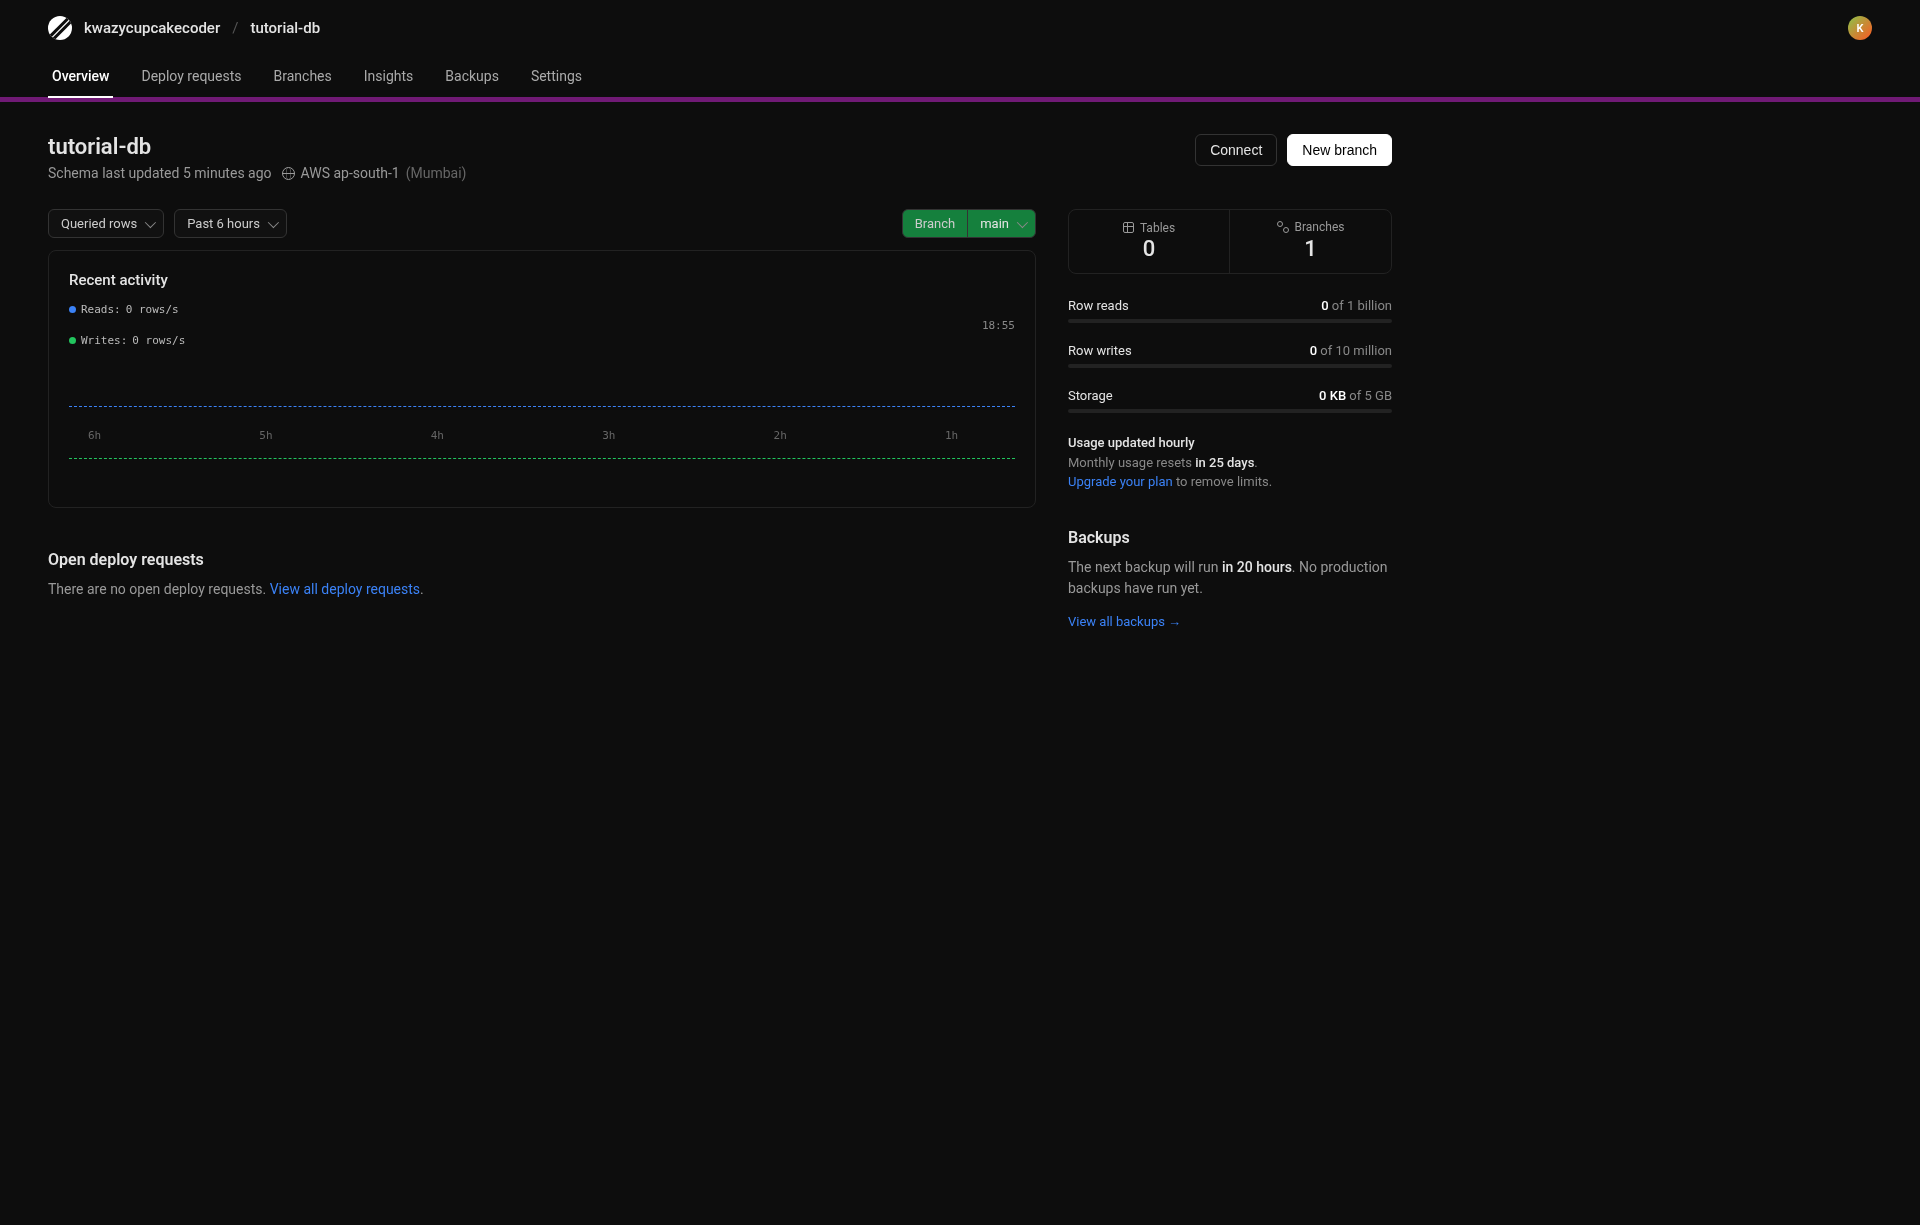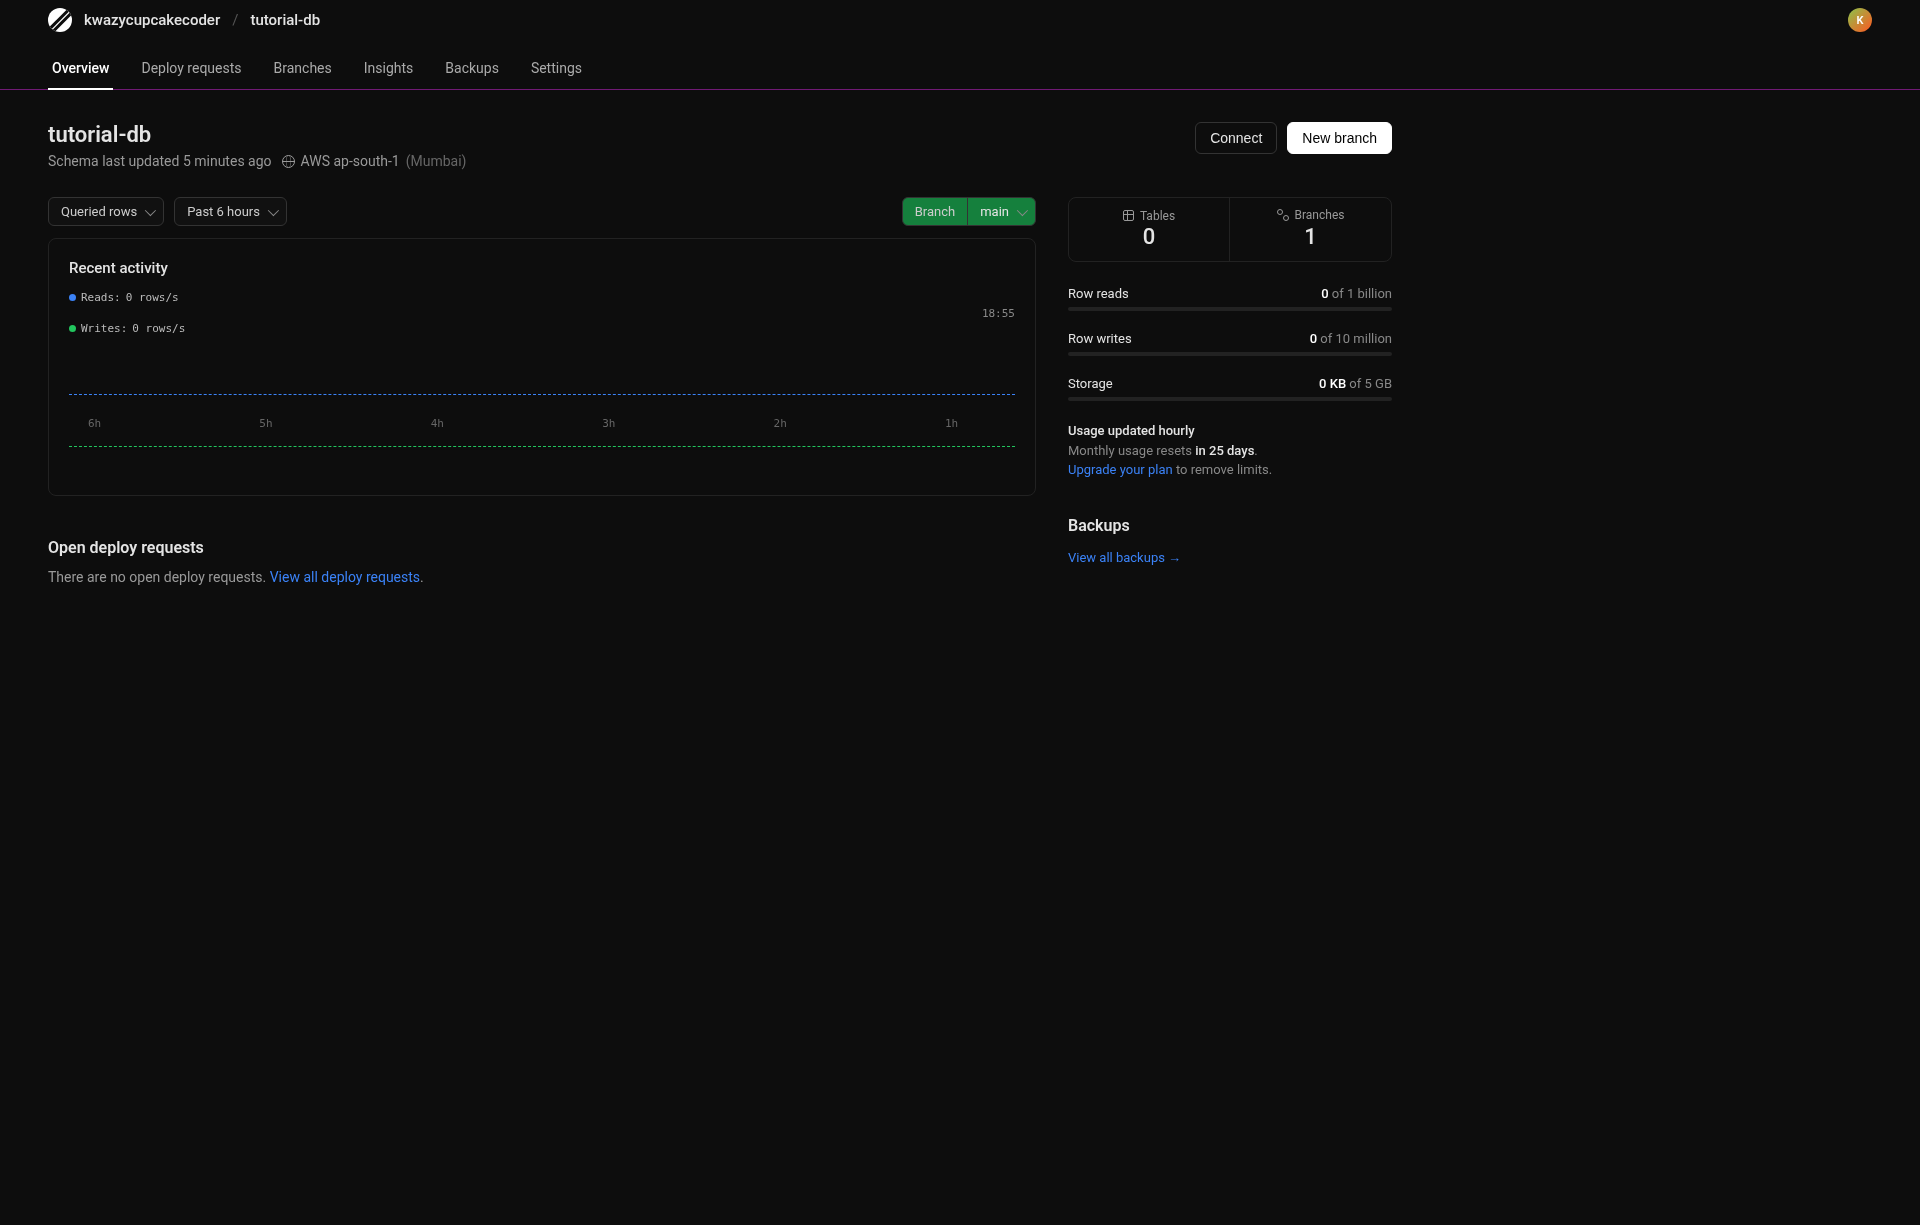--- a/index.html
+++ b/index.html
@@ -7,21 +7,21 @@
     background: #0d0d0d;
     color: #e4e4e4;
     font-family: -apple-system, BlinkMacSystemFont, "Segoe UI", Roboto, sans-serif;
     font-size: 14px;
     min-height: 100vh;
   }
   .header {
     display: flex;
     align-items: center;
     justify-content: space-between;
-    padding: 8px 48px 0 48px;
+    padding: 16px 48px 0 48px;
     gap: 28px;
   }
   .breadcrumb {
     display: flex;
     align-items: center;
     gap: 12px;
   }
   .logo {
     width: 24px;
     height: 24px;
@@ -61,21 +61,21 @@
     justify-content: center;
     font-size: 11px;
     font-weight: 600;
     color: #fff;
     cursor: pointer;
   }
   .tabs {
     display: flex;
     gap: 24px;
     padding: 20px 48px 0 48px;
-    border-bottom: 1px solid #701a75;
+    border-bottom: 5px solid #701a75;
   }
   .tab {
     padding: 8px 4px 12px 4px;
     color: #aaa;
     font-size: 14px;
     cursor: pointer;
     border-bottom: 2px solid transparent;
     margin-bottom: -1px;
   }
   .tab.active {
@@ -485,19 +485,22 @@
       </div>
 
       <div class="usage-note">
         <b>Usage updated hourly</b><br>
         <span>Monthly usage resets </span><b>in 25 days</b><span>.</span><br>
         <span class="link">Upgrade your plan</span><span> to remove limits.</span>
       </div>
 
       <div class="section" style="margin-top:36px">
         <div class="section-title">Backups</div>
+        <div class="section-body">
+          <span>The next backup will run </span><b style="color:#e4e4e4;font-weight:500">in 20 hours</b><span>. No production backups have run yet.</span>
+        </div>
         <div style="margin-top:14px">
           <span class="link arrow">View all backups →</span>
         </div>
       </div>
     </div>
   </div>
 </div>
 
 </body></html>

